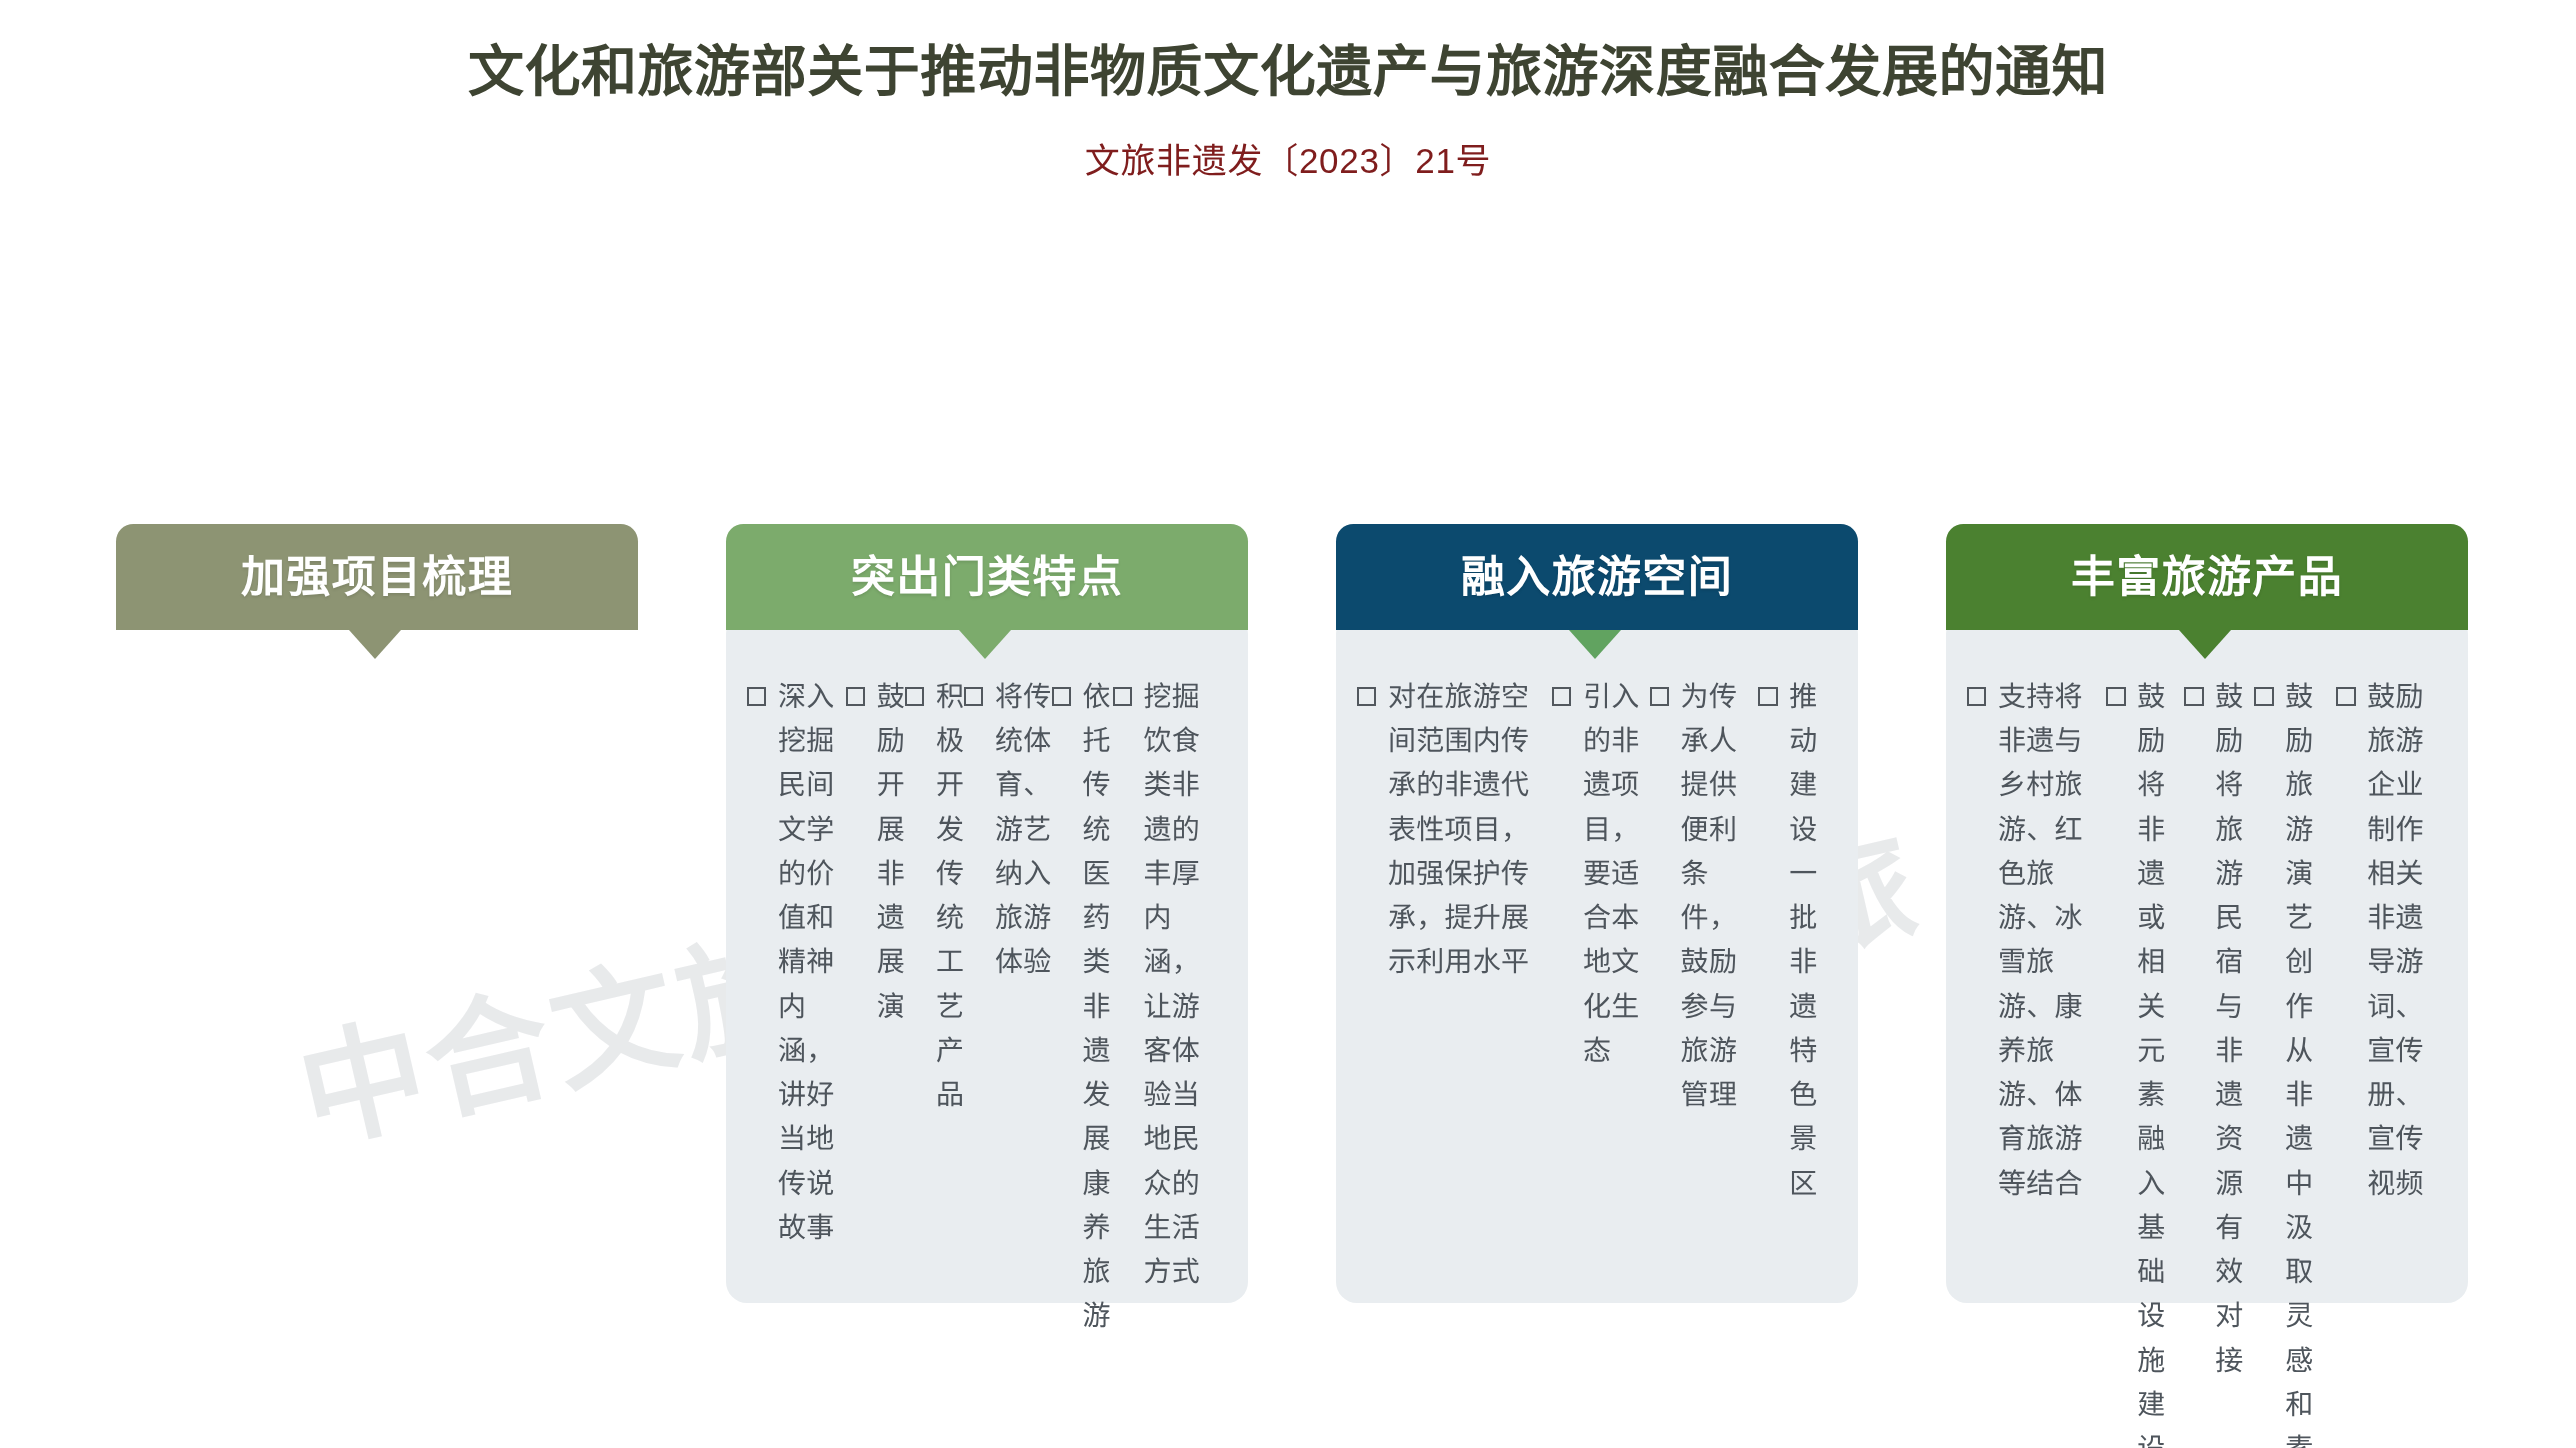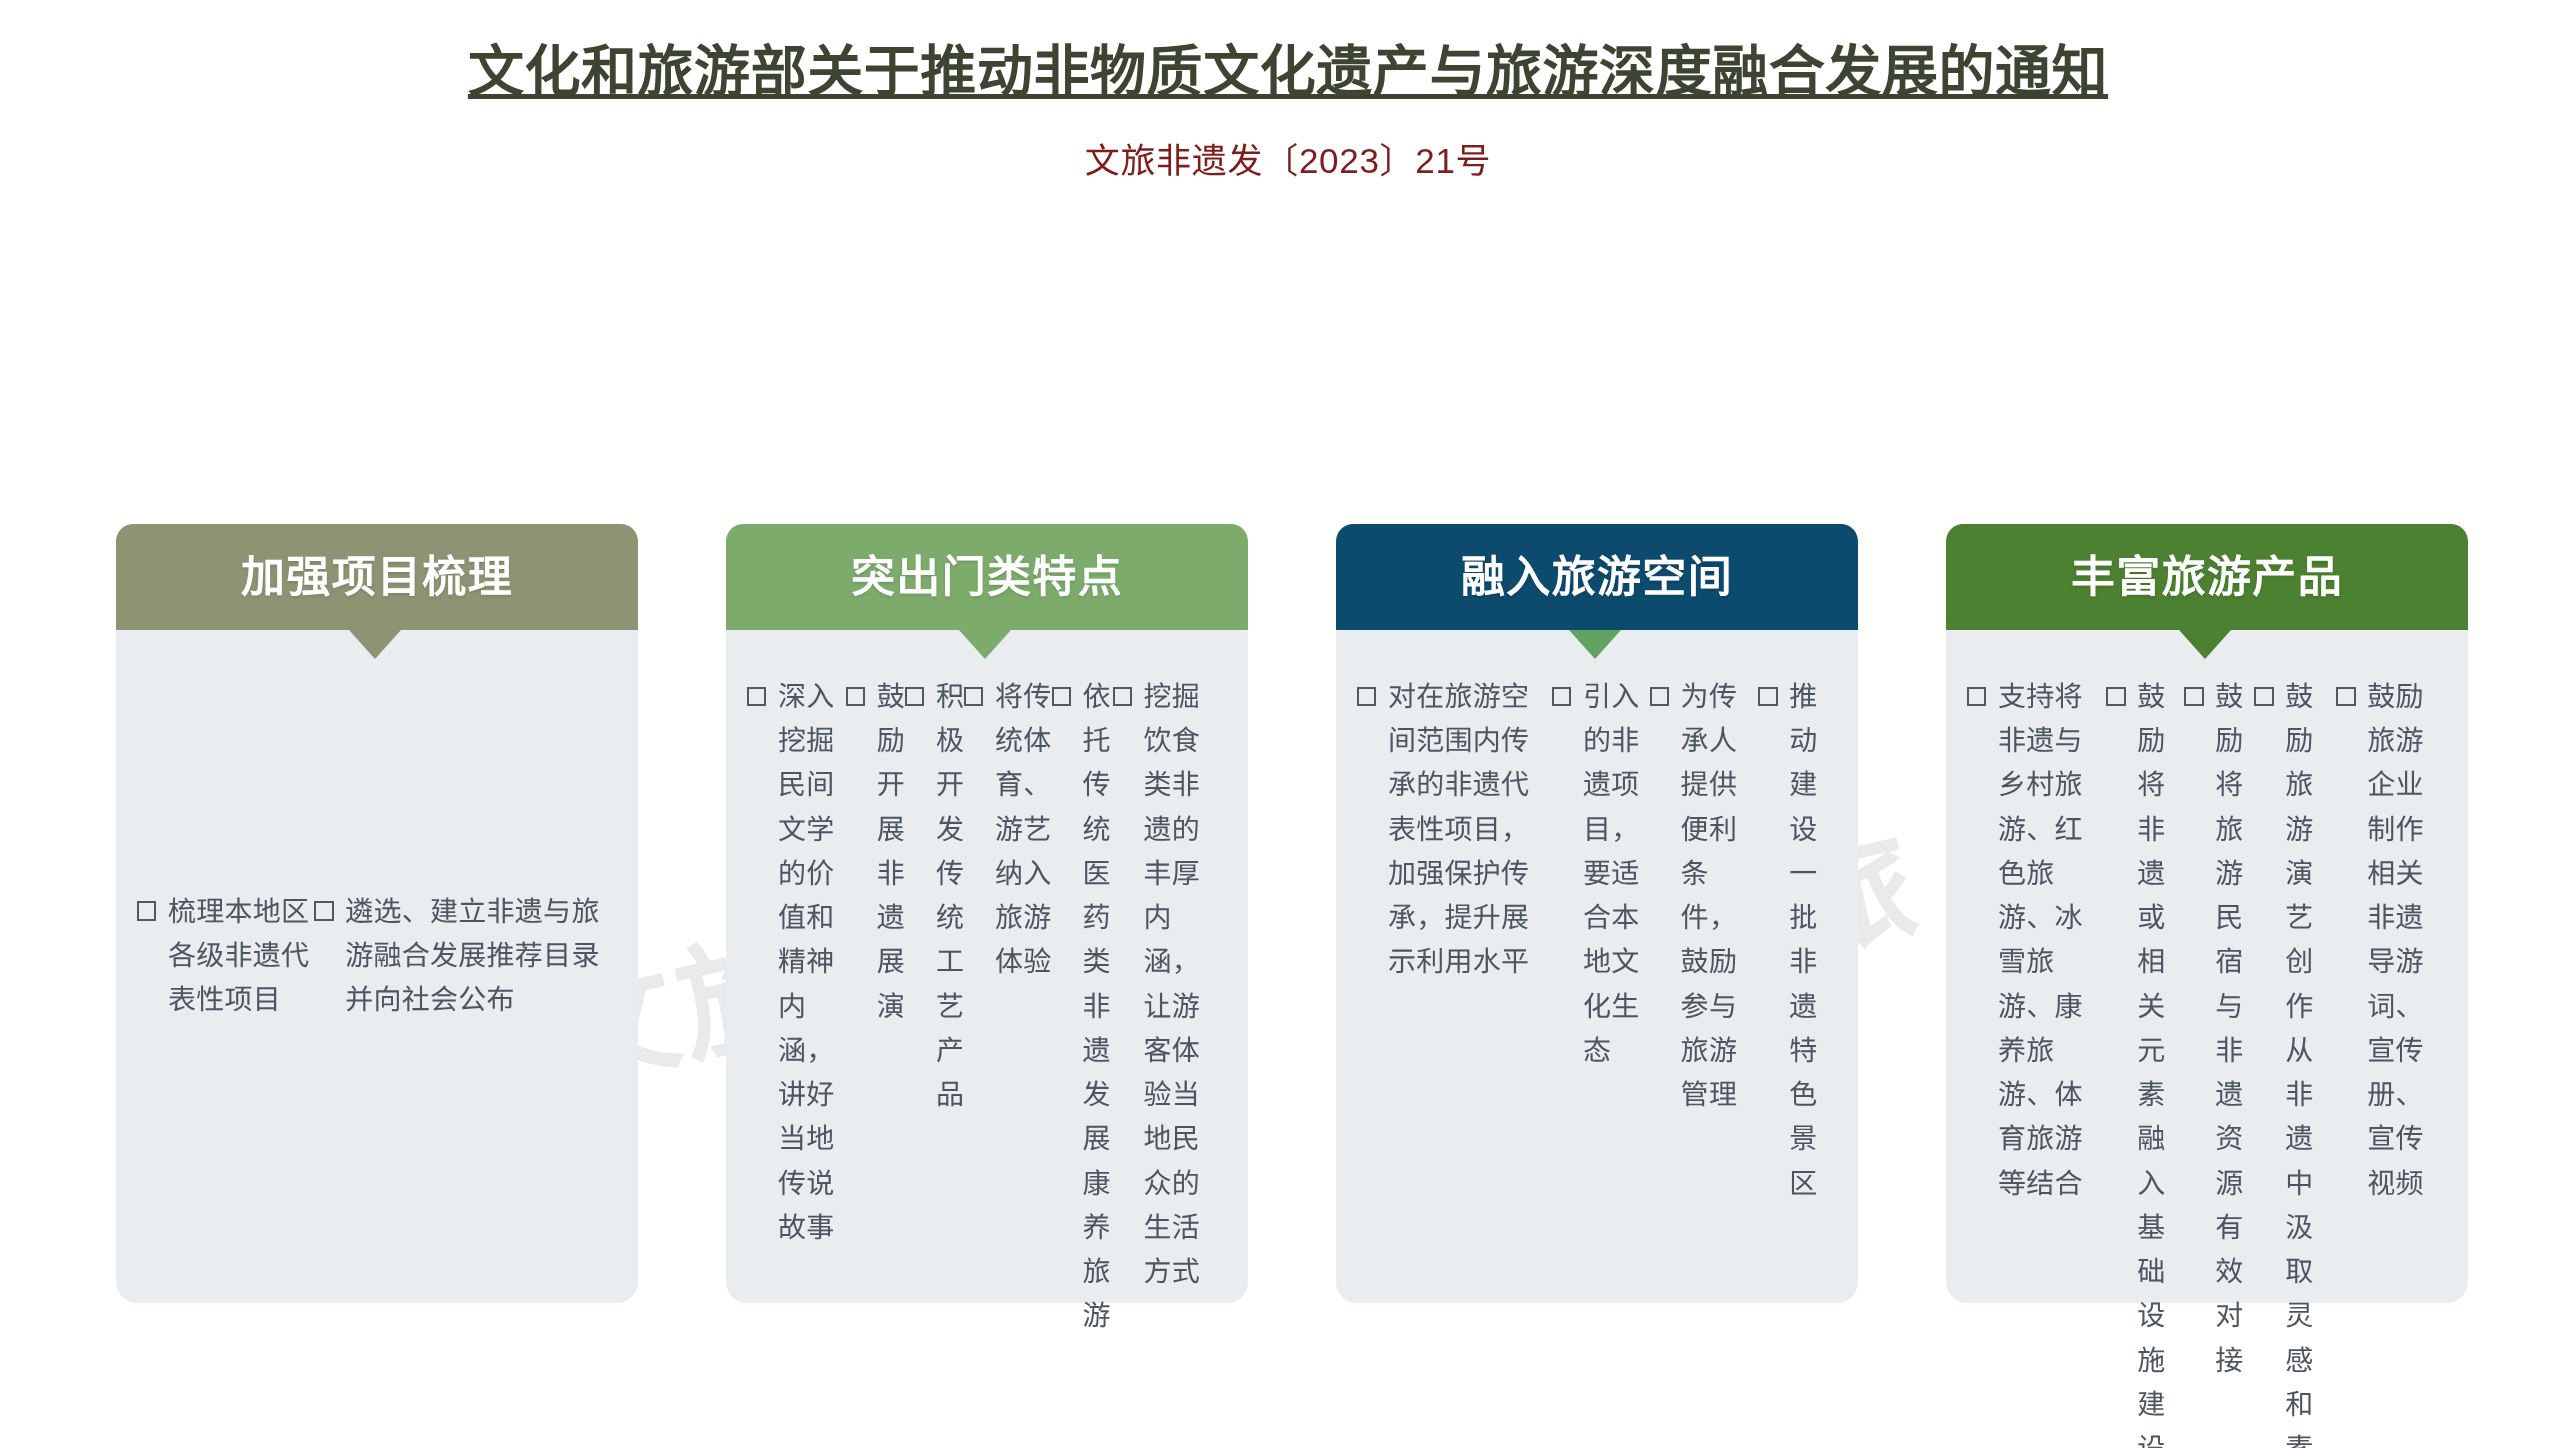--- a/index.html
+++ b/index.html
@@ -51,21 +51,20 @@
     text-align: center;
     z-index: 10;
   }
   .doc-title {
     font-size: 56px;
     font-weight: 700;
     color: #3e4432;
     letter-spacing: 0.01em;
     margin-top: 37px;
     line-height: 1.25;
-    text-decoration: underline;
   }
   .doc-subtitle {
     font-size: 35px;
     font-weight: 400;
     color: #7f1d1d;
     margin-top: 25px;
     letter-spacing: 0.02em;
   }
 
   
@@ -176,32 +175,20 @@
     <div class="watermark wm-2">中合文旅</div>
   </div>
 
   <div class="doc-header">
     <h1 class="doc-title">文化和旅游部关于推动非物质文化遗产与旅游深度融合发展的通知</h1>
     <div class="doc-subtitle">文旅非遗发〔2023〕21号</div>
   </div>
 
   <div class="cards" id="cards-container">
       <div class="card">
-        <div class="card-body center-content">
-          <ul class="bullets">
-            <li class="bullet">
-              <span class="bullet-marker"></span>
-              <span class="bullet-text">梳理本地区各级非遗代表性项目</span>
-            </li>
-            <li class="bullet">
-              <span class="bullet-marker"></span>
-              <span class="bullet-text">遴选、建立非遗与旅游融合发展推荐目录并向社会公布</span>
-            </li>
-          </ul>
-        </div>
         <div class="card-header" style="background: rgb(141, 148, 115);">
           <div class="card-header-title">加强项目梳理</div>
         </div>
         <div class="card-notch" style="border-top-color: rgb(141, 148, 115);"></div>
       </div>
       <div class="card">
         <div class="card-body">
           <ul class="bullets">
             <li class="bullet">
               <span class="bullet-marker"></span>

